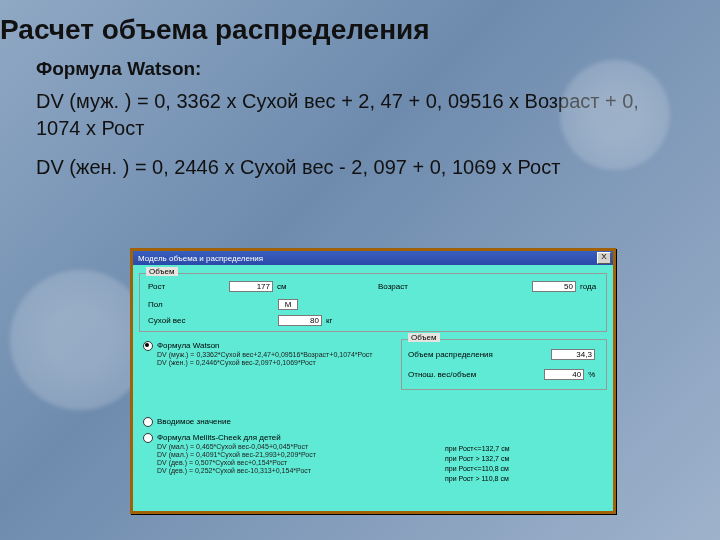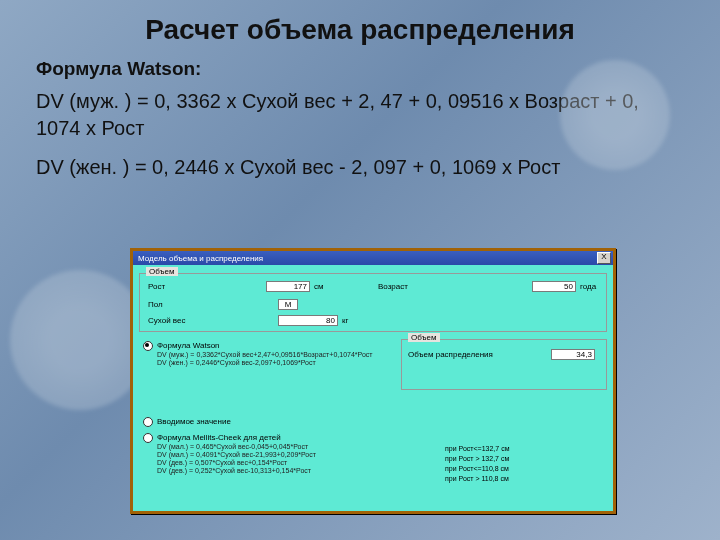--- a/index.html
+++ b/index.html
@@ -1,19 +1,19 @@
 <!DOCTYPE html>
 <html><head>
 <meta charset="utf-8">
 <style>
 html,body{margin:0;padding:0;width:720px;height:540px;font-family:Arial,sans-serif;overflow:hidden}
 body{background:linear-gradient(135deg,#8fa8c4 0%,#6e8bae 40%,#9eb2cb 100%);position:relative}
 .bg-knob{position:absolute;width:140px;height:140px;border-radius:50%;background:radial-gradient(circle,#d8e1ea 30%,#a5b8cc 100%);opacity:.35;filter:blur(2px)}
 .slide{position:relative;width:720px;height:540px}
-h1{margin:0;padding:14px 0 10px;text-align:center;font-size:28px;font-weight:bold;color:#111}
+h1{margin:0;padding:14px 0 10px;font-size:28px;font-weight:bold;color:#111}
 .txt{padding:0 36px 6px;font-size:20px;color:#111;line-height:1.35}
 .subt{font-weight:bold;font-size:19px}
 .dlg{position:absolute;left:130px;top:248px;width:480px;height:260px;background:#5eead4;border:3px solid #a16207;box-shadow:1px 1px 0 #000;font-family:Tahoma,sans-serif;font-size:8px;color:#000}
 .titlebar{height:14px;background:linear-gradient(#3a5fbf,#2a4aa8);color:#fff;display:flex;align-items:center;justify-content:space-between;padding:0 2px;font-size:8px}
 .titlebar .t{padding-left:3px}
 .xbtn{width:12px;height:10px;background:#d7d3cd;border:1px solid #fff;border-right-color:#555;border-bottom-color:#555;color:#000;font-size:8px;line-height:8px;text-align:center;font-family:Arial}
 .grp{position:absolute;border:1px solid #999;border-top:none}
 .grp .legend{position:absolute;top:-6px;left:6px;background:#e7e3de;padding:0 3px;font-size:8px}
 .grp::before{content:"";position:absolute;top:0;left:0;right:0;border-top:1px solid #999}
 .row{position:absolute;display:flex;align-items:center;font-size:8px}
@@ -42,44 +42,49 @@
     <div class="titlebar">
       <span class="t">Модель объема и распределения</span>
       <span class="xbtn">X</span>
     </div>
 
     <div class="grp" style="left:6px;top:22px;width:466px;height:58px">
       <span class="legend">Объем</span>
 
       <div class="row" style="left:8px;top:8px">
         <span class="lbl">Рост</span>
-        <input class="inp" style="width: 44px; margin-left: 84px;" value="177">
+        <input class="inp" style="width: 44px; margin-left: 47px;" value="177">
         <span class="unit">см</span>
       </div>
       <div class="row" style="left:238px;top:8px">
         <span class="lbl" style="min-width:42px">Возраст</span>
         <input class="inp" style="width: 44px; margin-left: 112px;" value="50">
         <span class="unit">года</span>
       </div>
       <div class="row" style="left:8px;top:26px">
         <span class="lbl">Пол</span>
         <input class="inp" style="width: 20px; margin-left: 96px; text-align: center;" value="М">
       </div>
       <div class="row" style="left:8px;top:42px">
         <span class="lbl" style="min-width:50px">Сухой вес</span>
-        <input class="inp" style="width: 60px; margin-left: 80px;" value="80">
+        <input class="inp" style="width: 44px; margin-left: 80px;" value="80">
         <span class="unit">кг</span>
       </div>
     </div>
 
     <div class="grp" style="left:268px;top:88px;width:204px;height:50px">
       <span class="legend">Объем</span>
       <div class="row" style="left:6px;top:10px">
         <span>Объем распределения</span>
         <input class="inp" style="width: 44px; margin-left: 58px;" value="34,3">
+      </div>
+      <div class="row" style="left:6px;top:30px">
+        <span>Отнош. вес/объем</span>
+        <input class="inp" style="width: 40px; margin-left: 68px;" value="40">
+        <span class="unit">%</span>
       </div>
     </div>
 
     <div class="opt" style="left:10px;top:90px">
       <span class="radio sel"></span><span>Формула Watson</span>
       <div class="small">DV (муж.) = 0,3362*Сухой вес+2,47+0,09516*Возраст+0,1074*Рост</div>
       <div class="small">DV (жен.) = 0,2446*Сухой вес-2,097+0,1069*Рост</div>
     </div>
 
 

